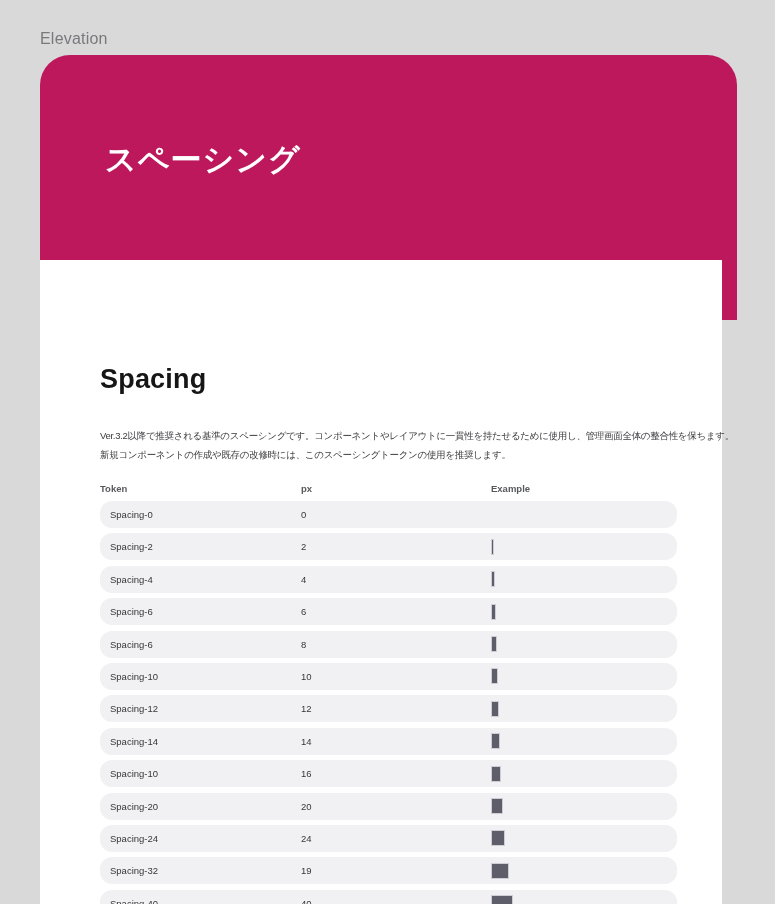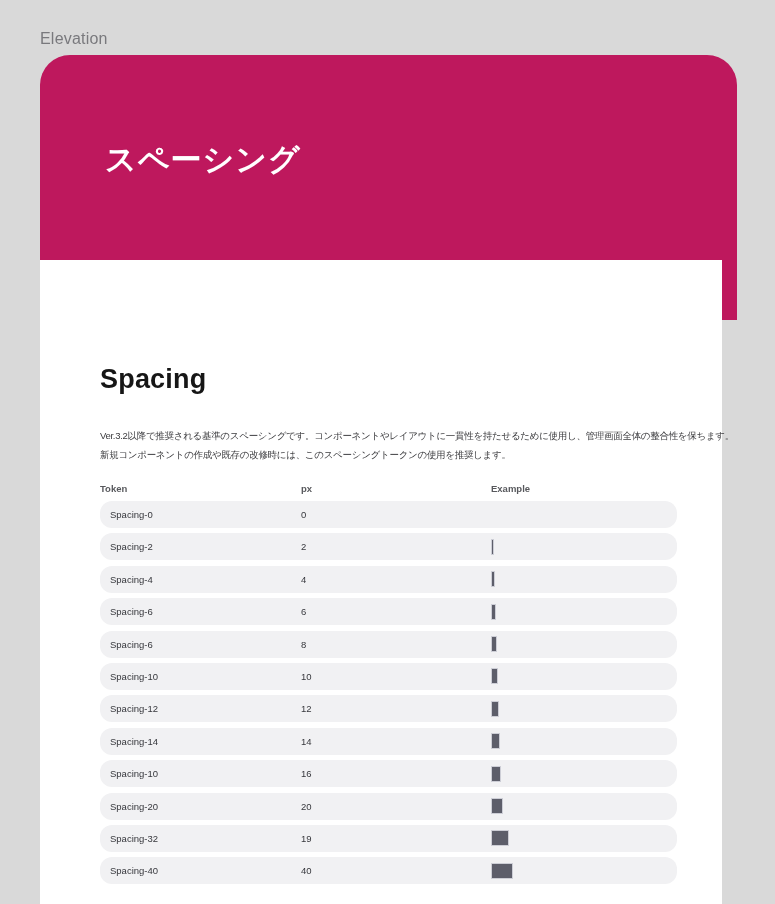--- a/index.html
+++ b/index.html
@@ -178,20 +178,27 @@
   </div>
 
   <div class="trow">
     <div class="cell-token">Spacing-20</div>
     <div class="cell-px">20</div>
     <div class="cell-example">
       <div class="bar" style="width: 10px;"></div>
     </div>
   </div>
 
+  <div class="trow">
+    <div class="cell-token">Spacing-24</div>
+    <div class="cell-px">24</div>
+    <div class="cell-example">
+      <div class="bar" style="width: 12px;"></div>
+    </div>
+  </div>
 
   <div class="trow">
     <div class="cell-token">Spacing-32</div>
     <div class="cell-px">19</div>
     <div class="cell-example">
       <div class="bar" style="width: 16px;"></div>
     </div>
   </div>
 
   <div class="trow">

